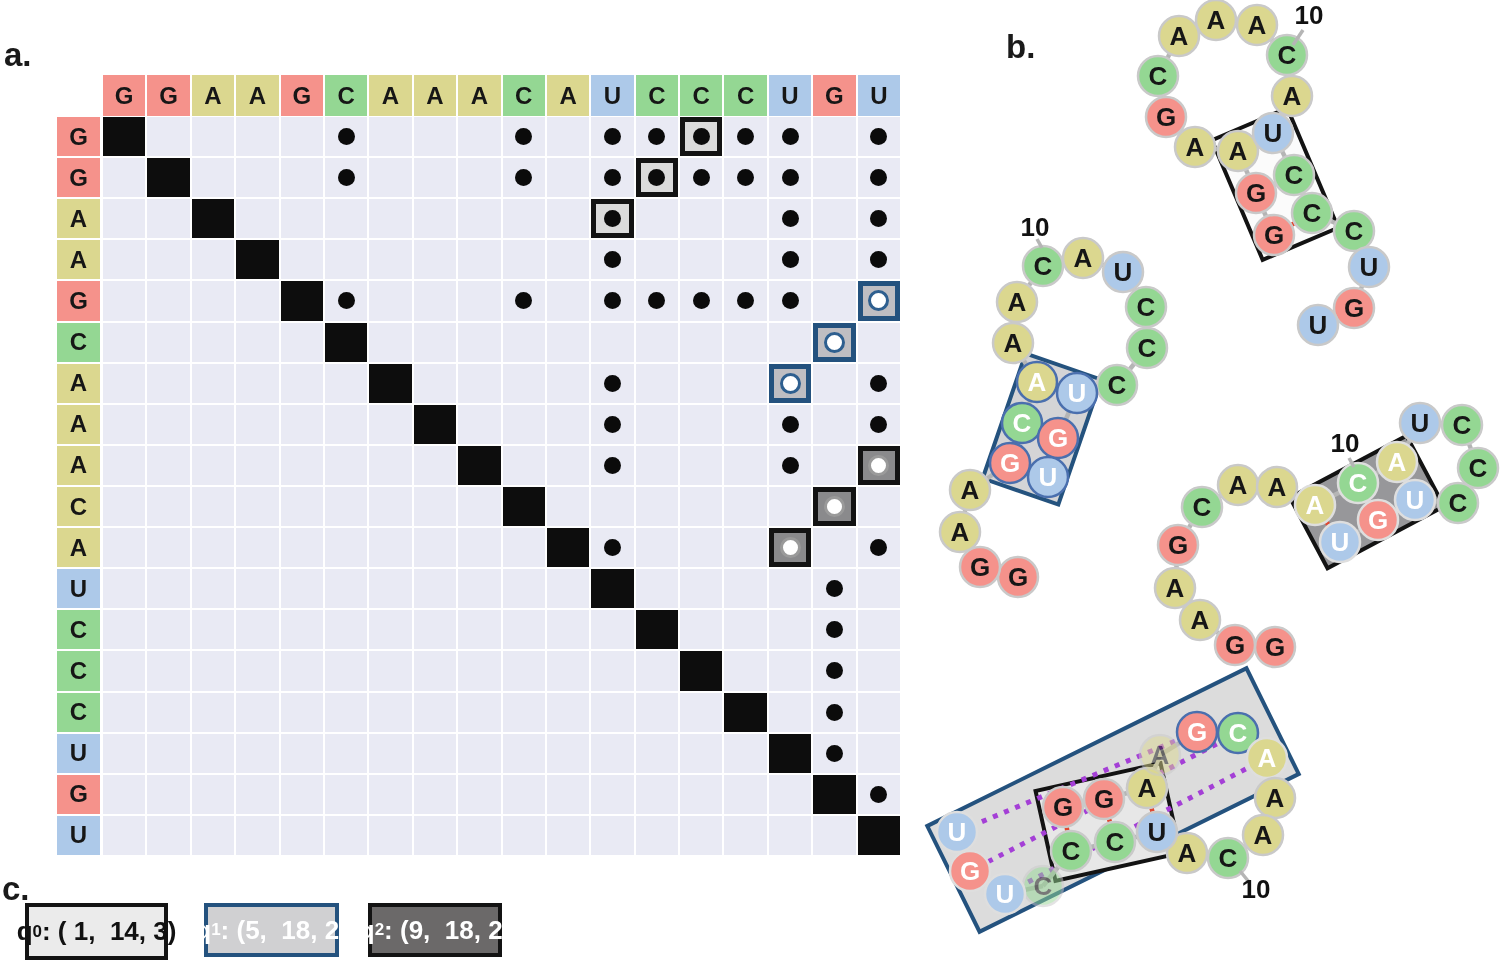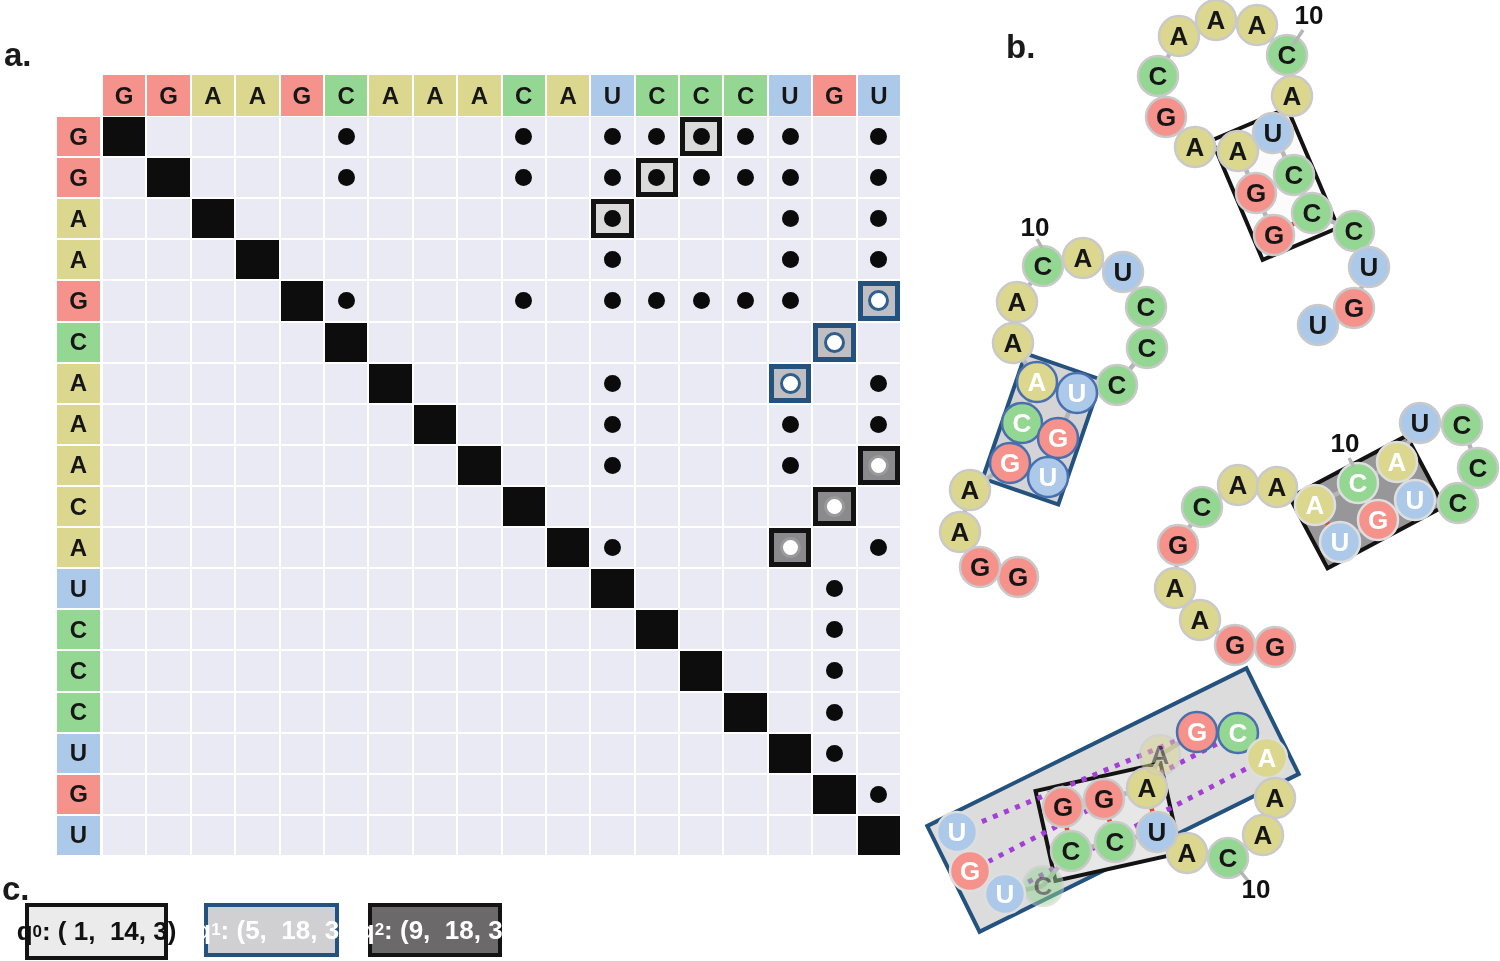--- a/index.html
+++ b/index.html
@@ -909,20 +909,20 @@
     </svg>
 
   <div class="lg-box" id="legend-q0" style="background: rgb(235, 235, 235); border-color: rgb(19, 19, 19); color: rgb(17, 17, 17);">
     <span>q</span>
       <sub>0</sub>
       <span class="pre">: ( 1,  14, 3)</span>
   </div>
   <div class="lg-box" id="legend-q1" style="background: rgb(208, 208, 210); border-color: rgb(36, 82, 126); color: rgb(255, 255, 255);">
     <span>q</span>
       <sub>1</sub>
-      <span class="pre">: (5,  18, 3)</span>
+      <span class="pre">: (5,  18, 2)</span>
   </div>
   <div class="lg-box" id="legend-q2" style="background: rgb(107, 105, 105); border-color: rgb(19, 19, 19); color: rgb(255, 255, 255);">
     <span>q</span>
       <sub>2</sub>
-      <span class="pre">: (9,  18, 3)</span>
+      <span class="pre">: (9,  18, 2)</span>
   </div>
 </div>
 
 </body></html>

